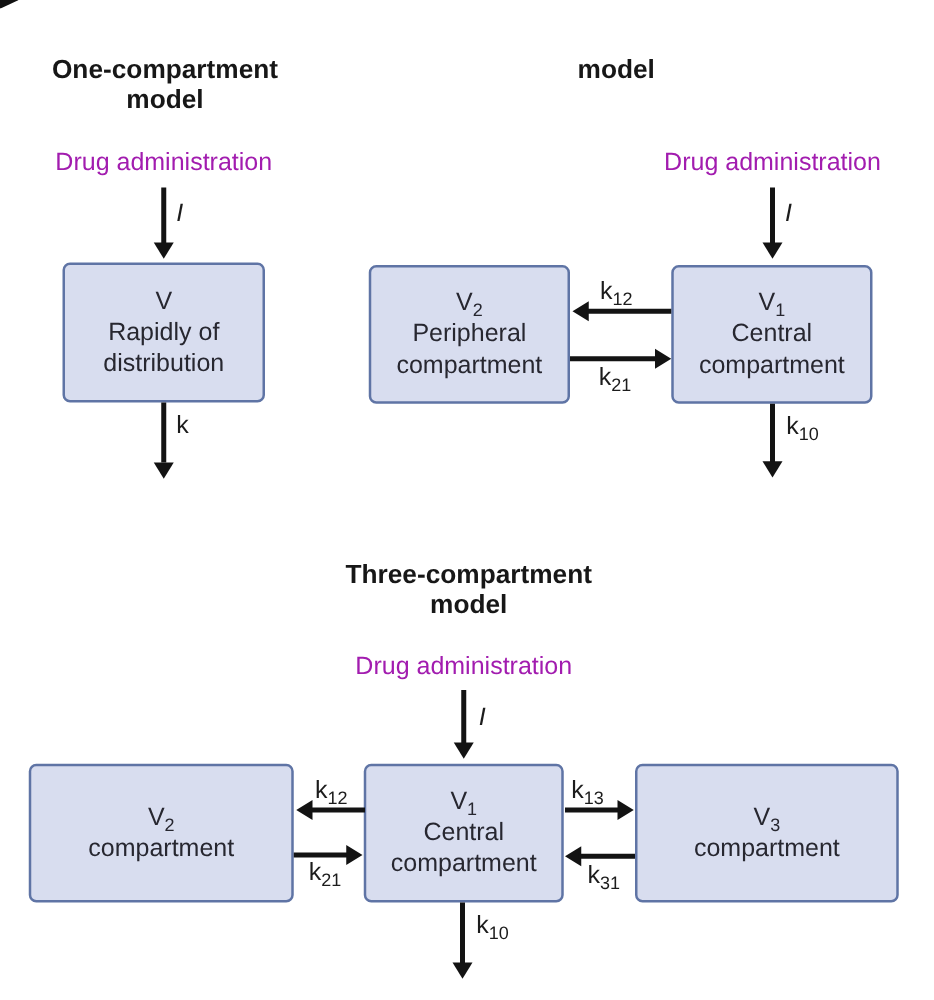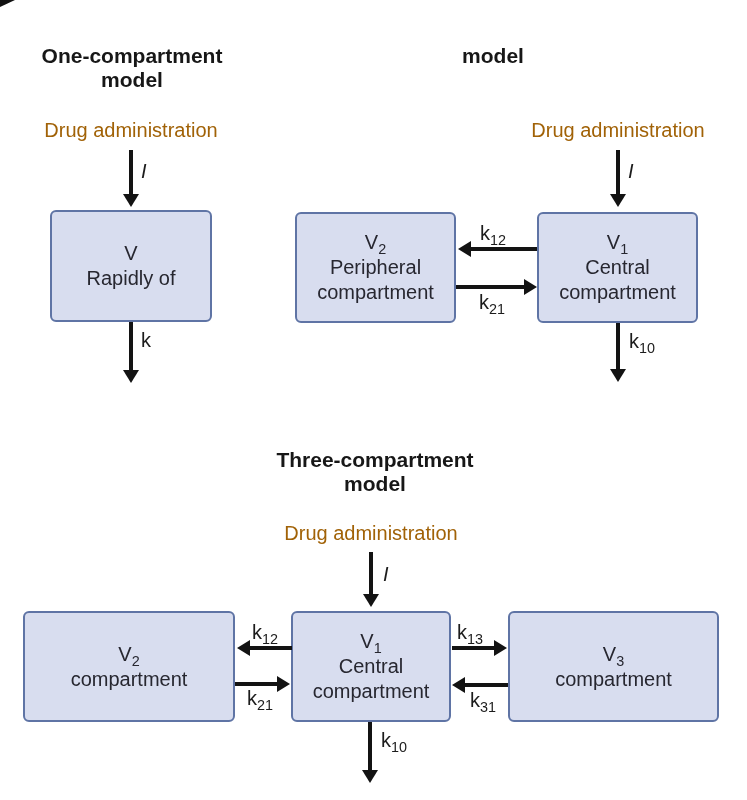--- a/index.html
+++ b/index.html
@@ -19,21 +19,21 @@
     line-height: 24px;
     text-align: center;
     color: #171717;
     white-space: nowrap;
   }
   .label {
     position: absolute;
     font-size: 20px;
     line-height: 22px;
     text-align: center;
-    color: #a16207;
+    color: #a21caf;
     white-space: nowrap;
   }
   .box {
     position: absolute;
     background: #d8ddef;
     border: 2px solid #5f74a5;
     border-radius: 6px;
     display: flex;
     flex-direction: column;
     justify-content: center;
@@ -82,20 +82,21 @@
 
     <div class="label" style="left:31px; top:119px; width:200px;">Drug administration</div>
 
     <div class="shaft-v" style="left:129px; top:150px; height:46px;"></div>
     <div class="head head-down" style="left:123px; top:194px;"></div>
     <div class="klabel ital" style="left:141px; top:160px;">I</div>
 
     <div class="box" style="left:50px; top:210px; width:162px; height:112px;">
       <div class="box-line"><span>V</span><sub></sub></div>
       <div class="box-line">Rapidly of</div>
+      <div class="box-line">distribution</div>
     </div>
 
     <div class="shaft-v" style="left:129px; top:322px; height:48px;"></div>
     <div class="head head-down" style="left:123px; top:370px;"></div>
     <div class="klabel" style="left:141px; top:329px;"><span>k</span><sub></sub></div>
   </div>
 
   <div>
     <div class="title" style="left:393px; top:44px; width:200px;">
       <div>model</div>

